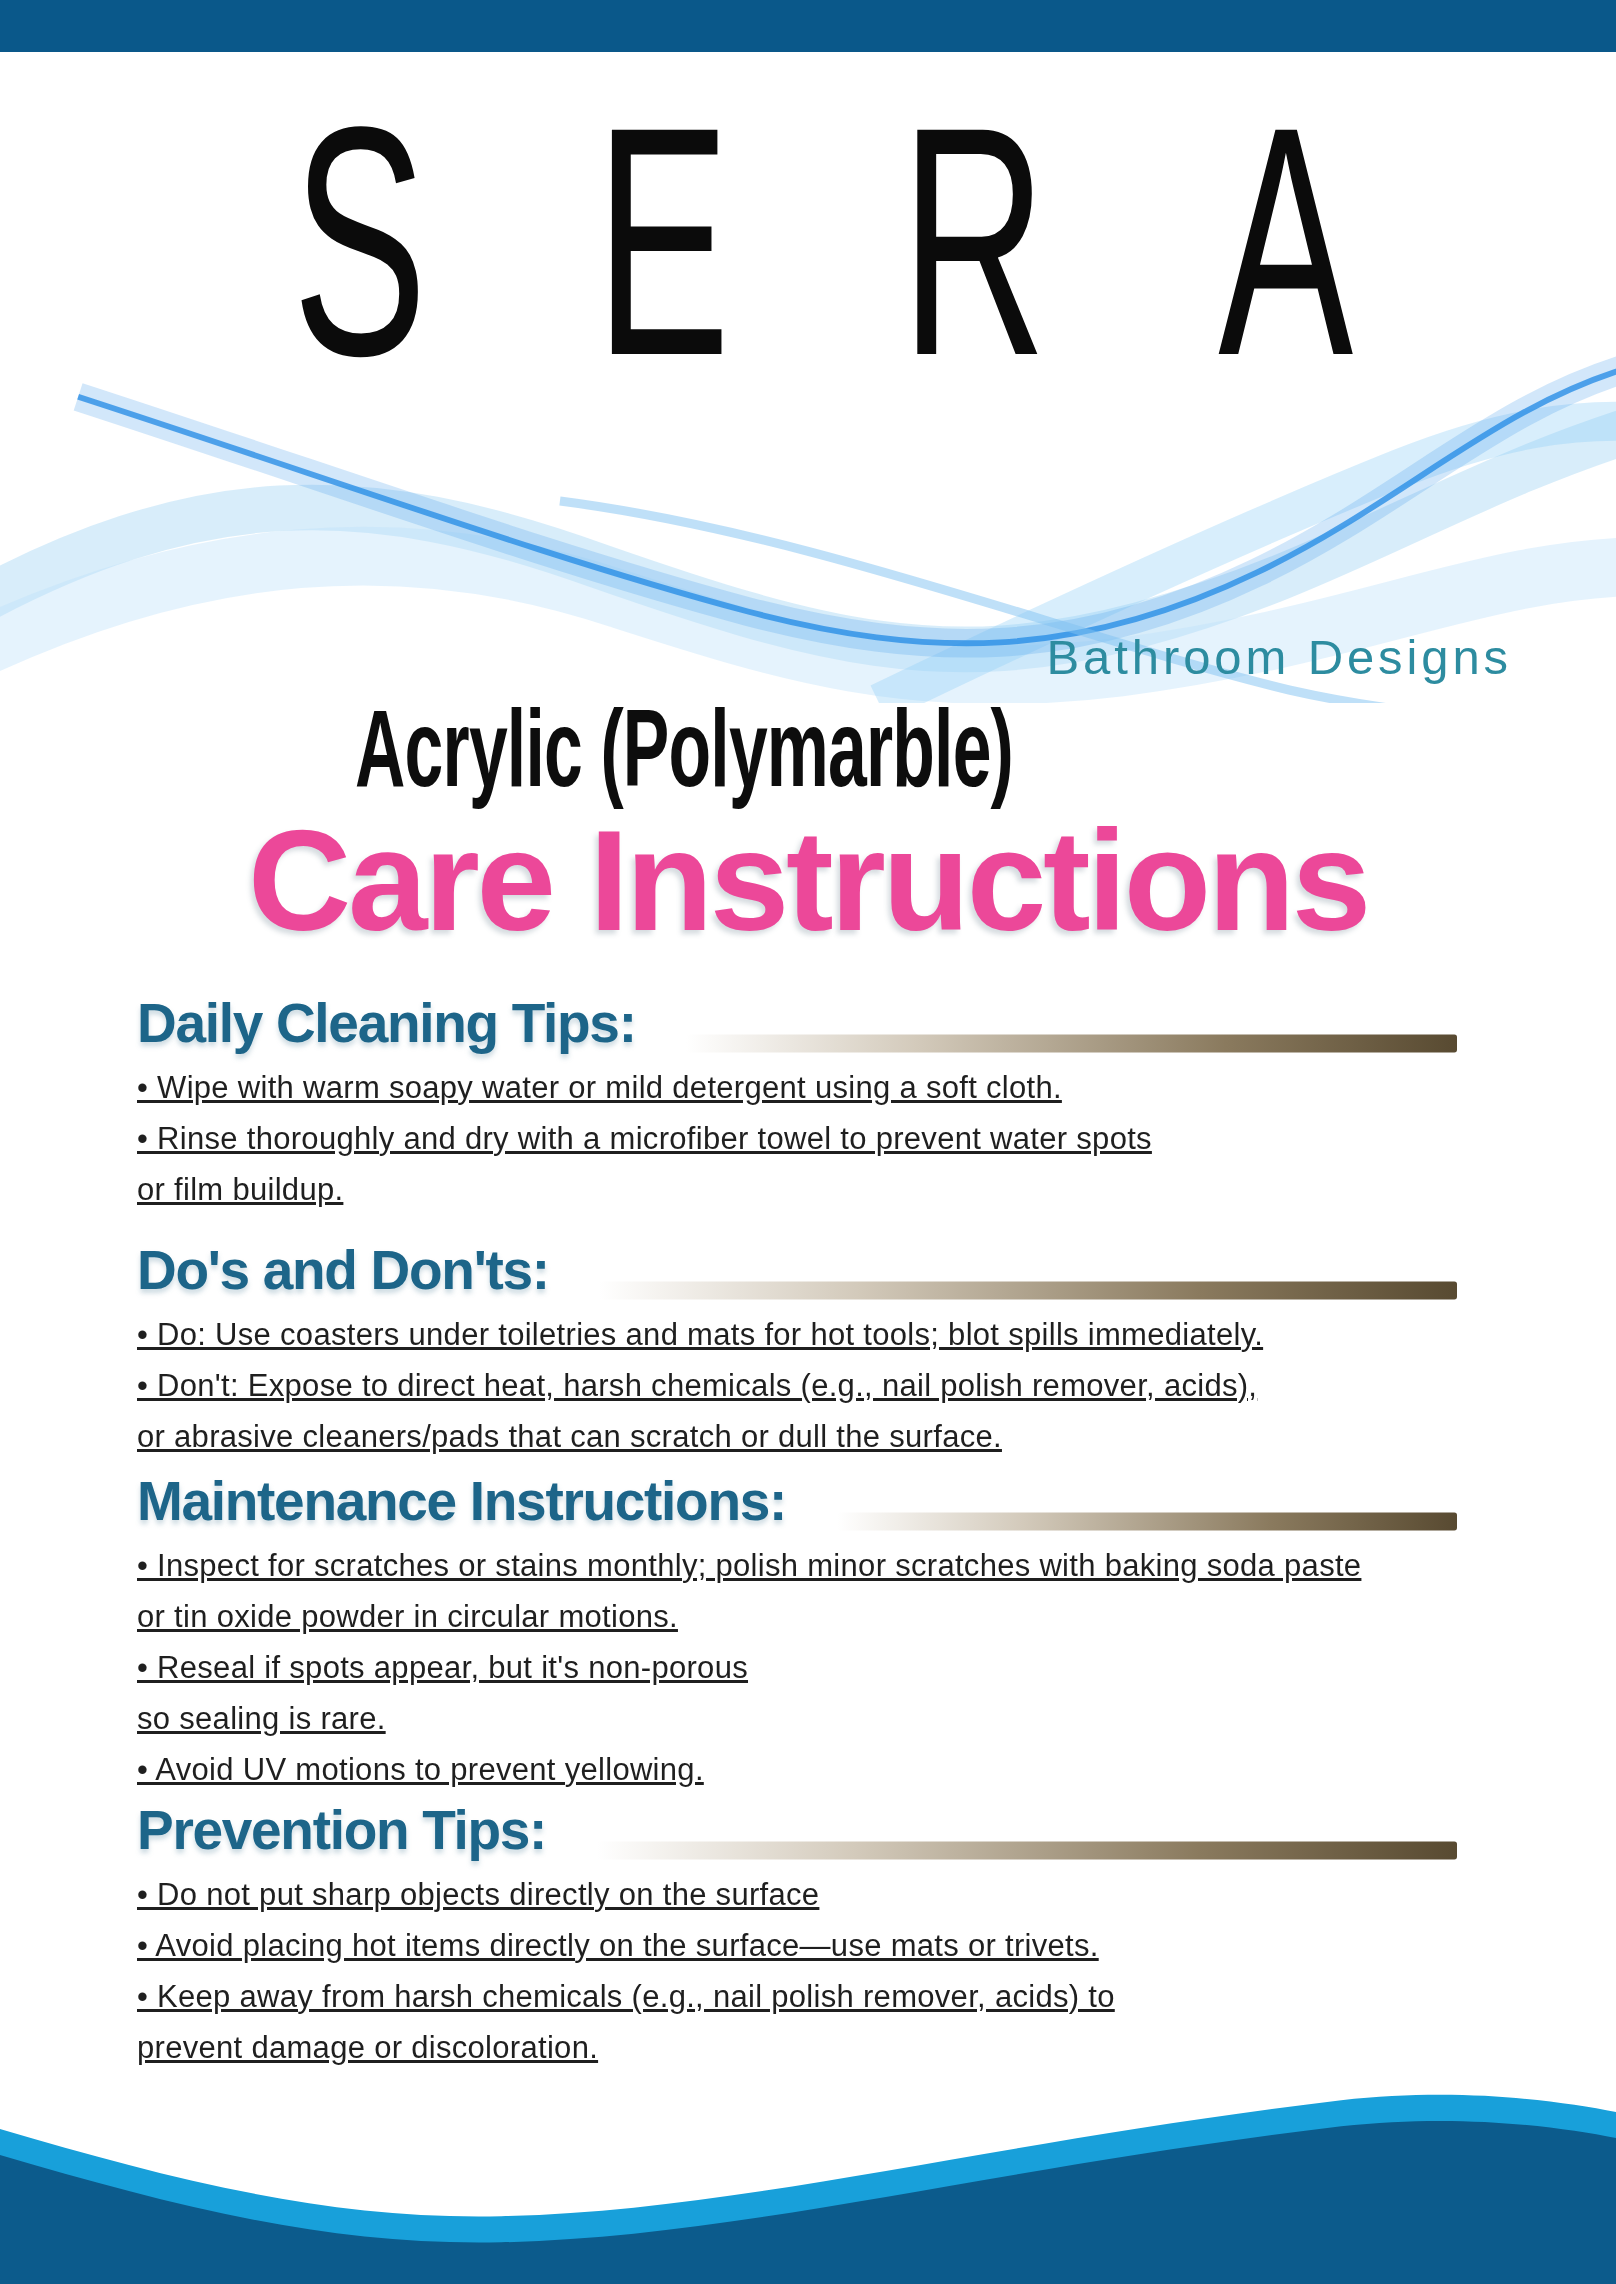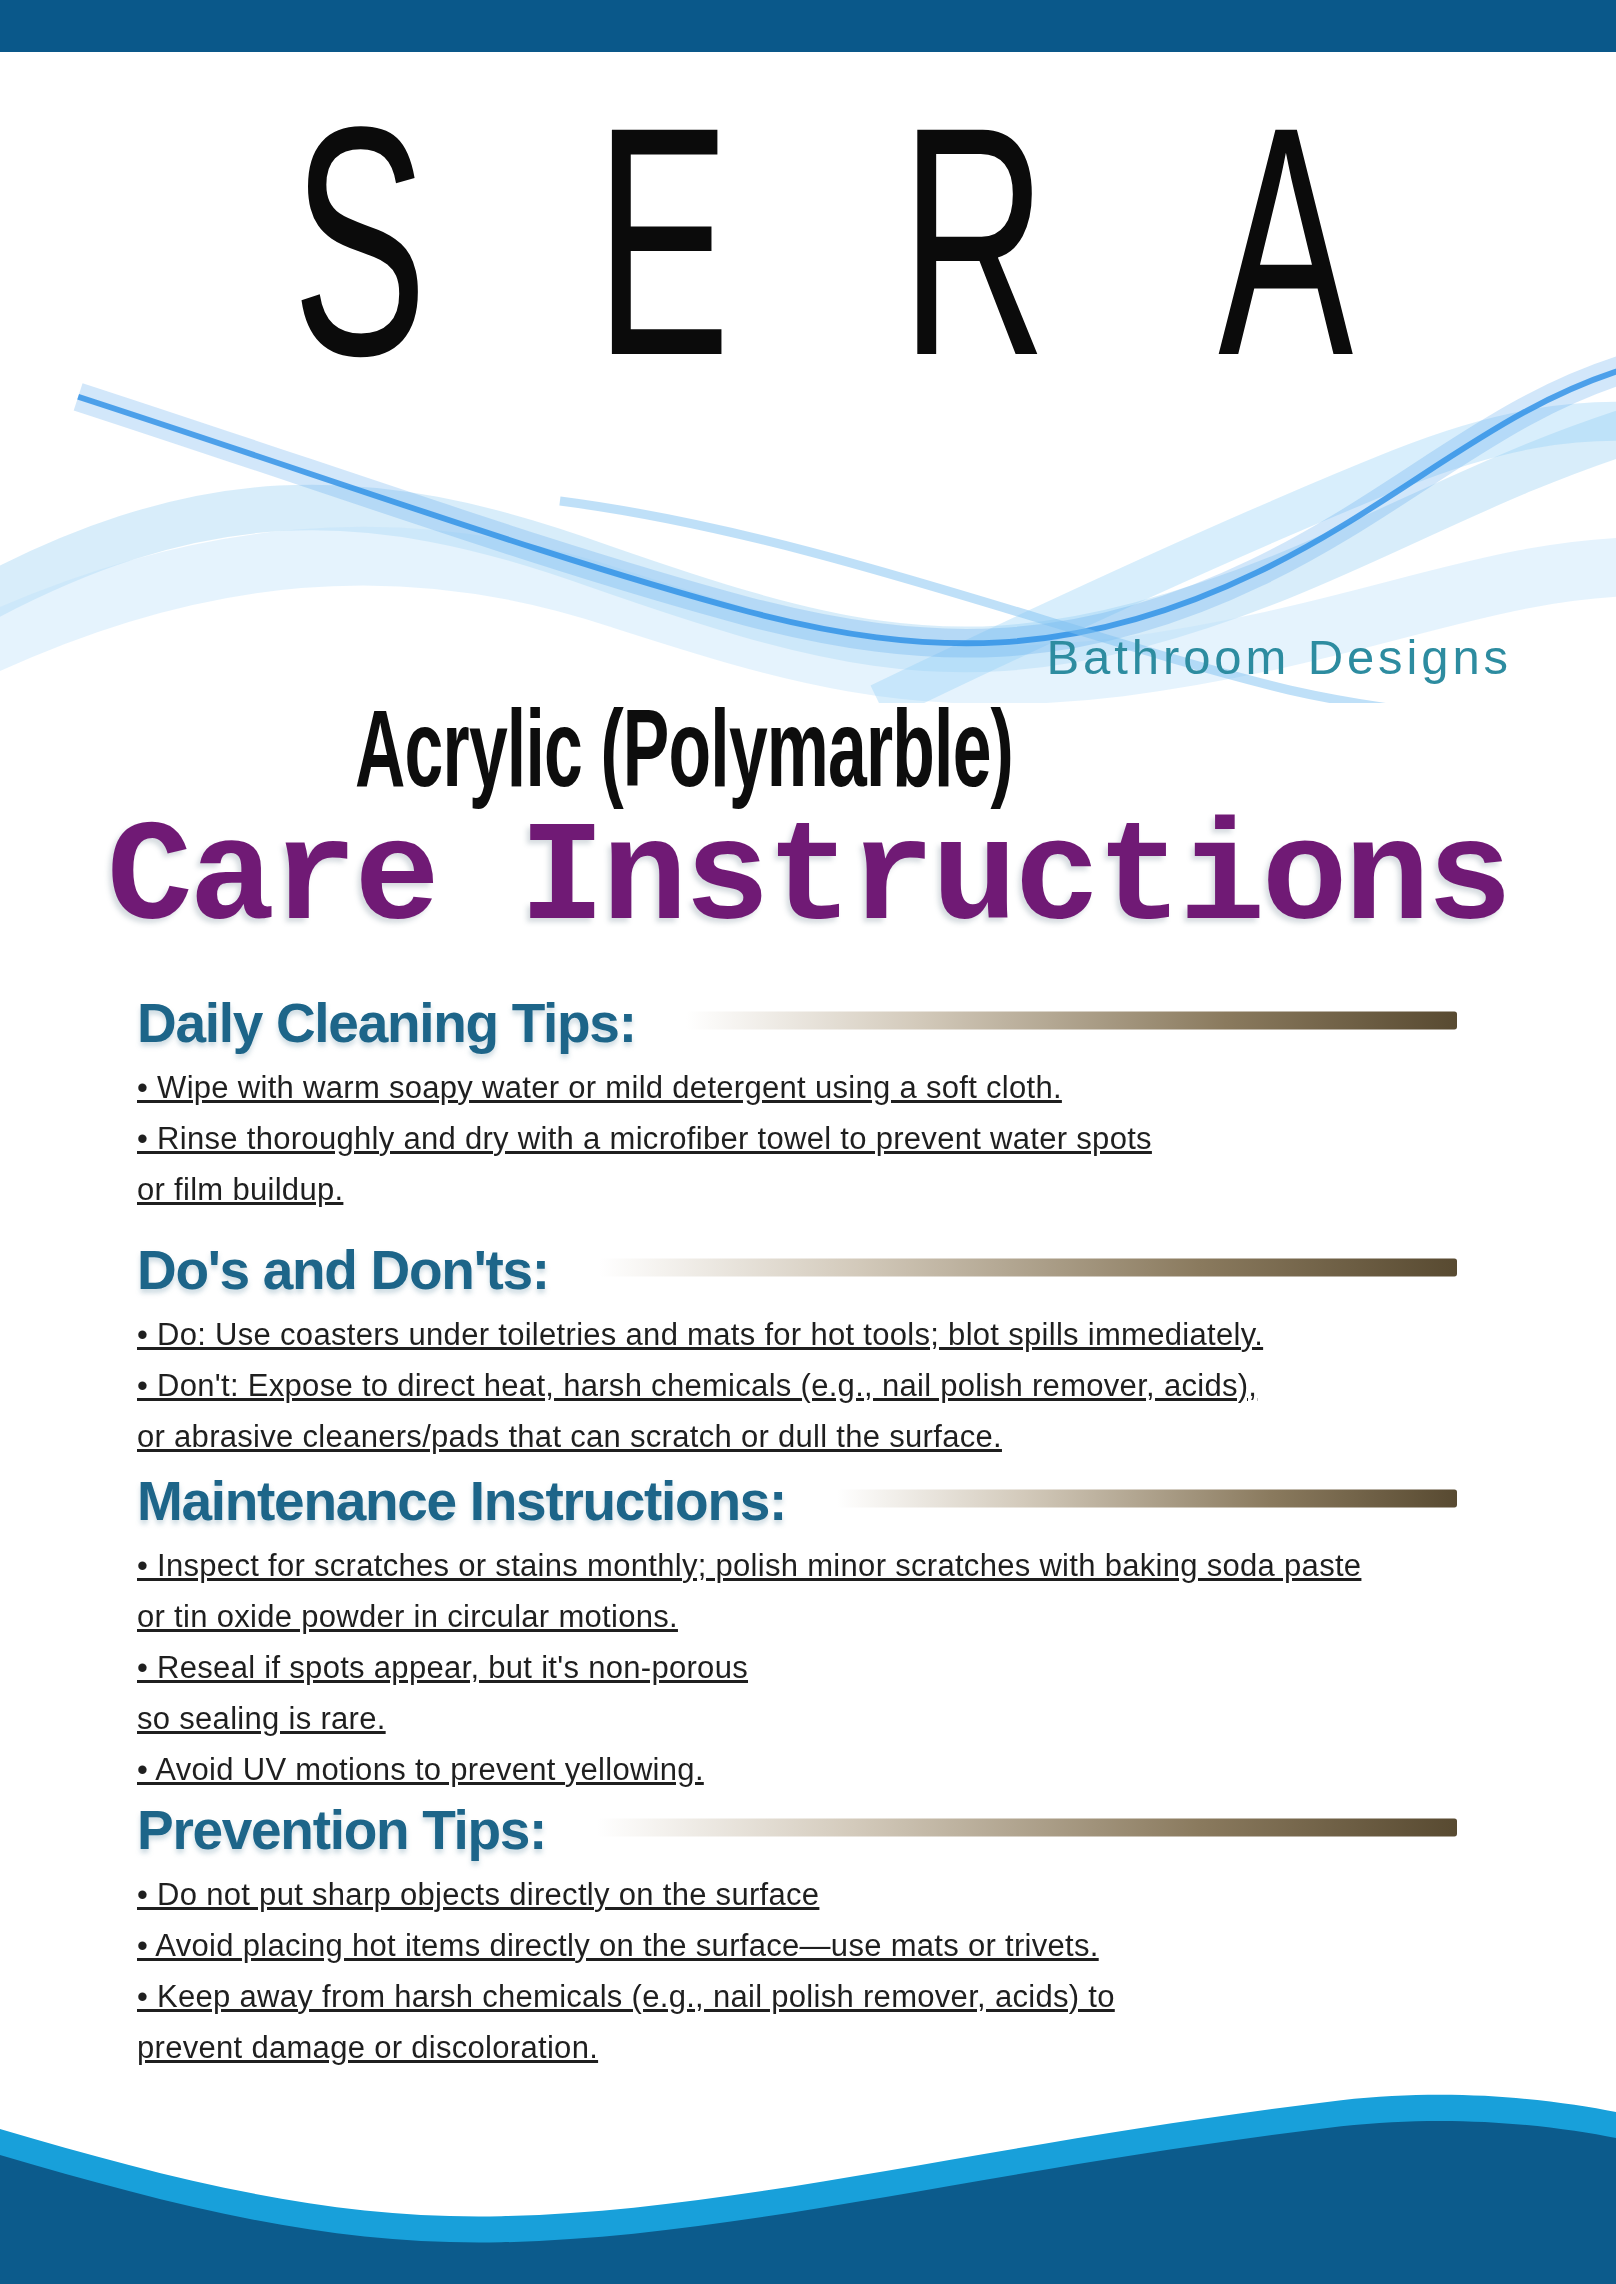--- a/index.html
+++ b/index.html
@@ -38,28 +38,27 @@
   .subtitle-wrap{position:absolute;top:689px;left:0;width:1368px;text-align:center;}
   .subtitle{
     display:inline-block;transform:scaleX(0.64);transform-origin:center;
     font-size:109px;font-weight:bold;color:#0d0d0d;line-height:1.1;
     white-space:nowrap;letter-spacing:-1.3px;
   }
   
   .title-wrap{position:absolute;top:802px;left:0;width:1616px;text-align:center;}
   .title{
     display:inline-block;
-    font-size:143px;font-weight:bold;color:#701a75;line-height:1.1;
+    font-size:143px;font-weight:bold;color:#ec4899;line-height:1.1;
     letter-spacing:-3.3px;white-space:nowrap;
     text-shadow:-3.3px 3.9px 5.2px rgba(90,115,130,0.25);
-    font-family:Liberation Mono, monospace;
   }
   
   .section{position:absolute;left:137px;width:1393px;}
-  .section-head{display:flex;align-items:center;height:65px;width:1320px;gap:44px;}
+  .section-head{display:flex;align-items:flex-end;height:65px;width:1320px;gap:44px;}
   .section-heading{
     font-size:55px;font-weight:bold;color:#1d6589;
     letter-spacing:-1.3px;white-space:nowrap;margin:0;
     text-shadow:0 3.9px 5.2px rgba(110,150,170,0.35);
   }
   .section-divider{
     flex:1;height:18px;margin-left:6.5px;transform:translateY(-2.6px);
     border-radius:2.6px;
     background:linear-gradient(90deg, rgba(255,255,255,0) 0%, #d3cabb 30%, #8a7a5e 70%, #584a31 100%);
   }

